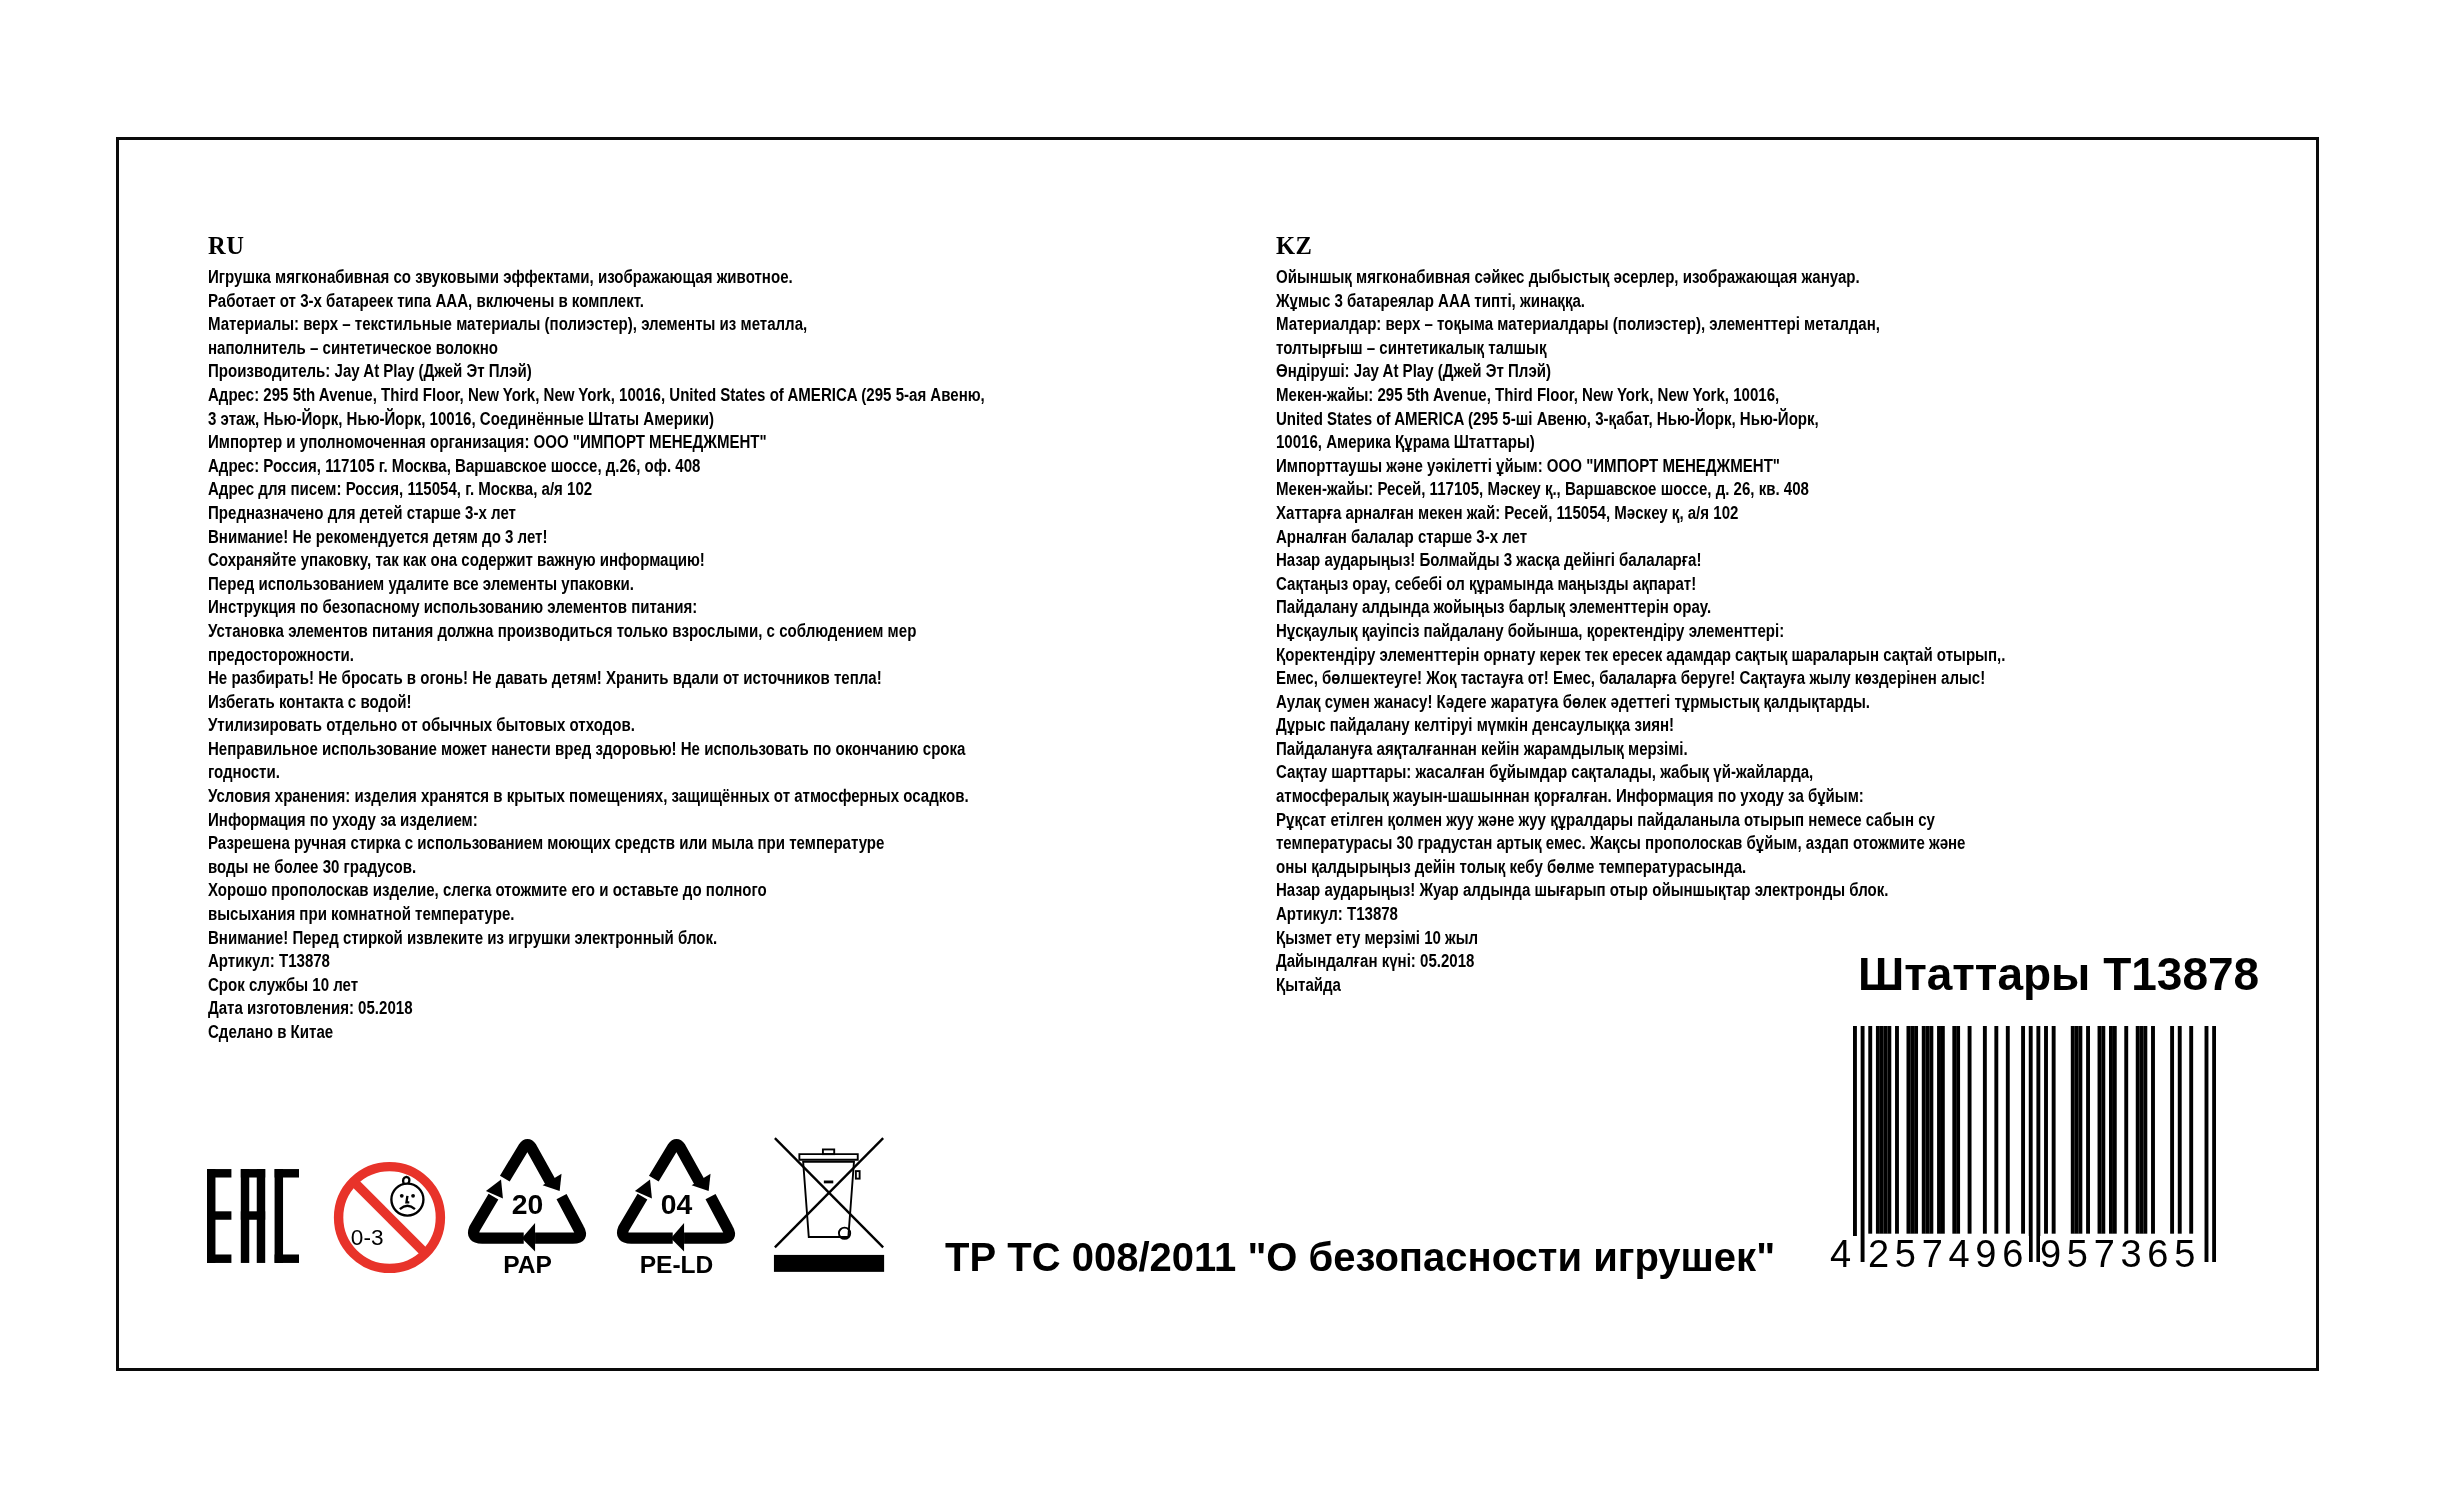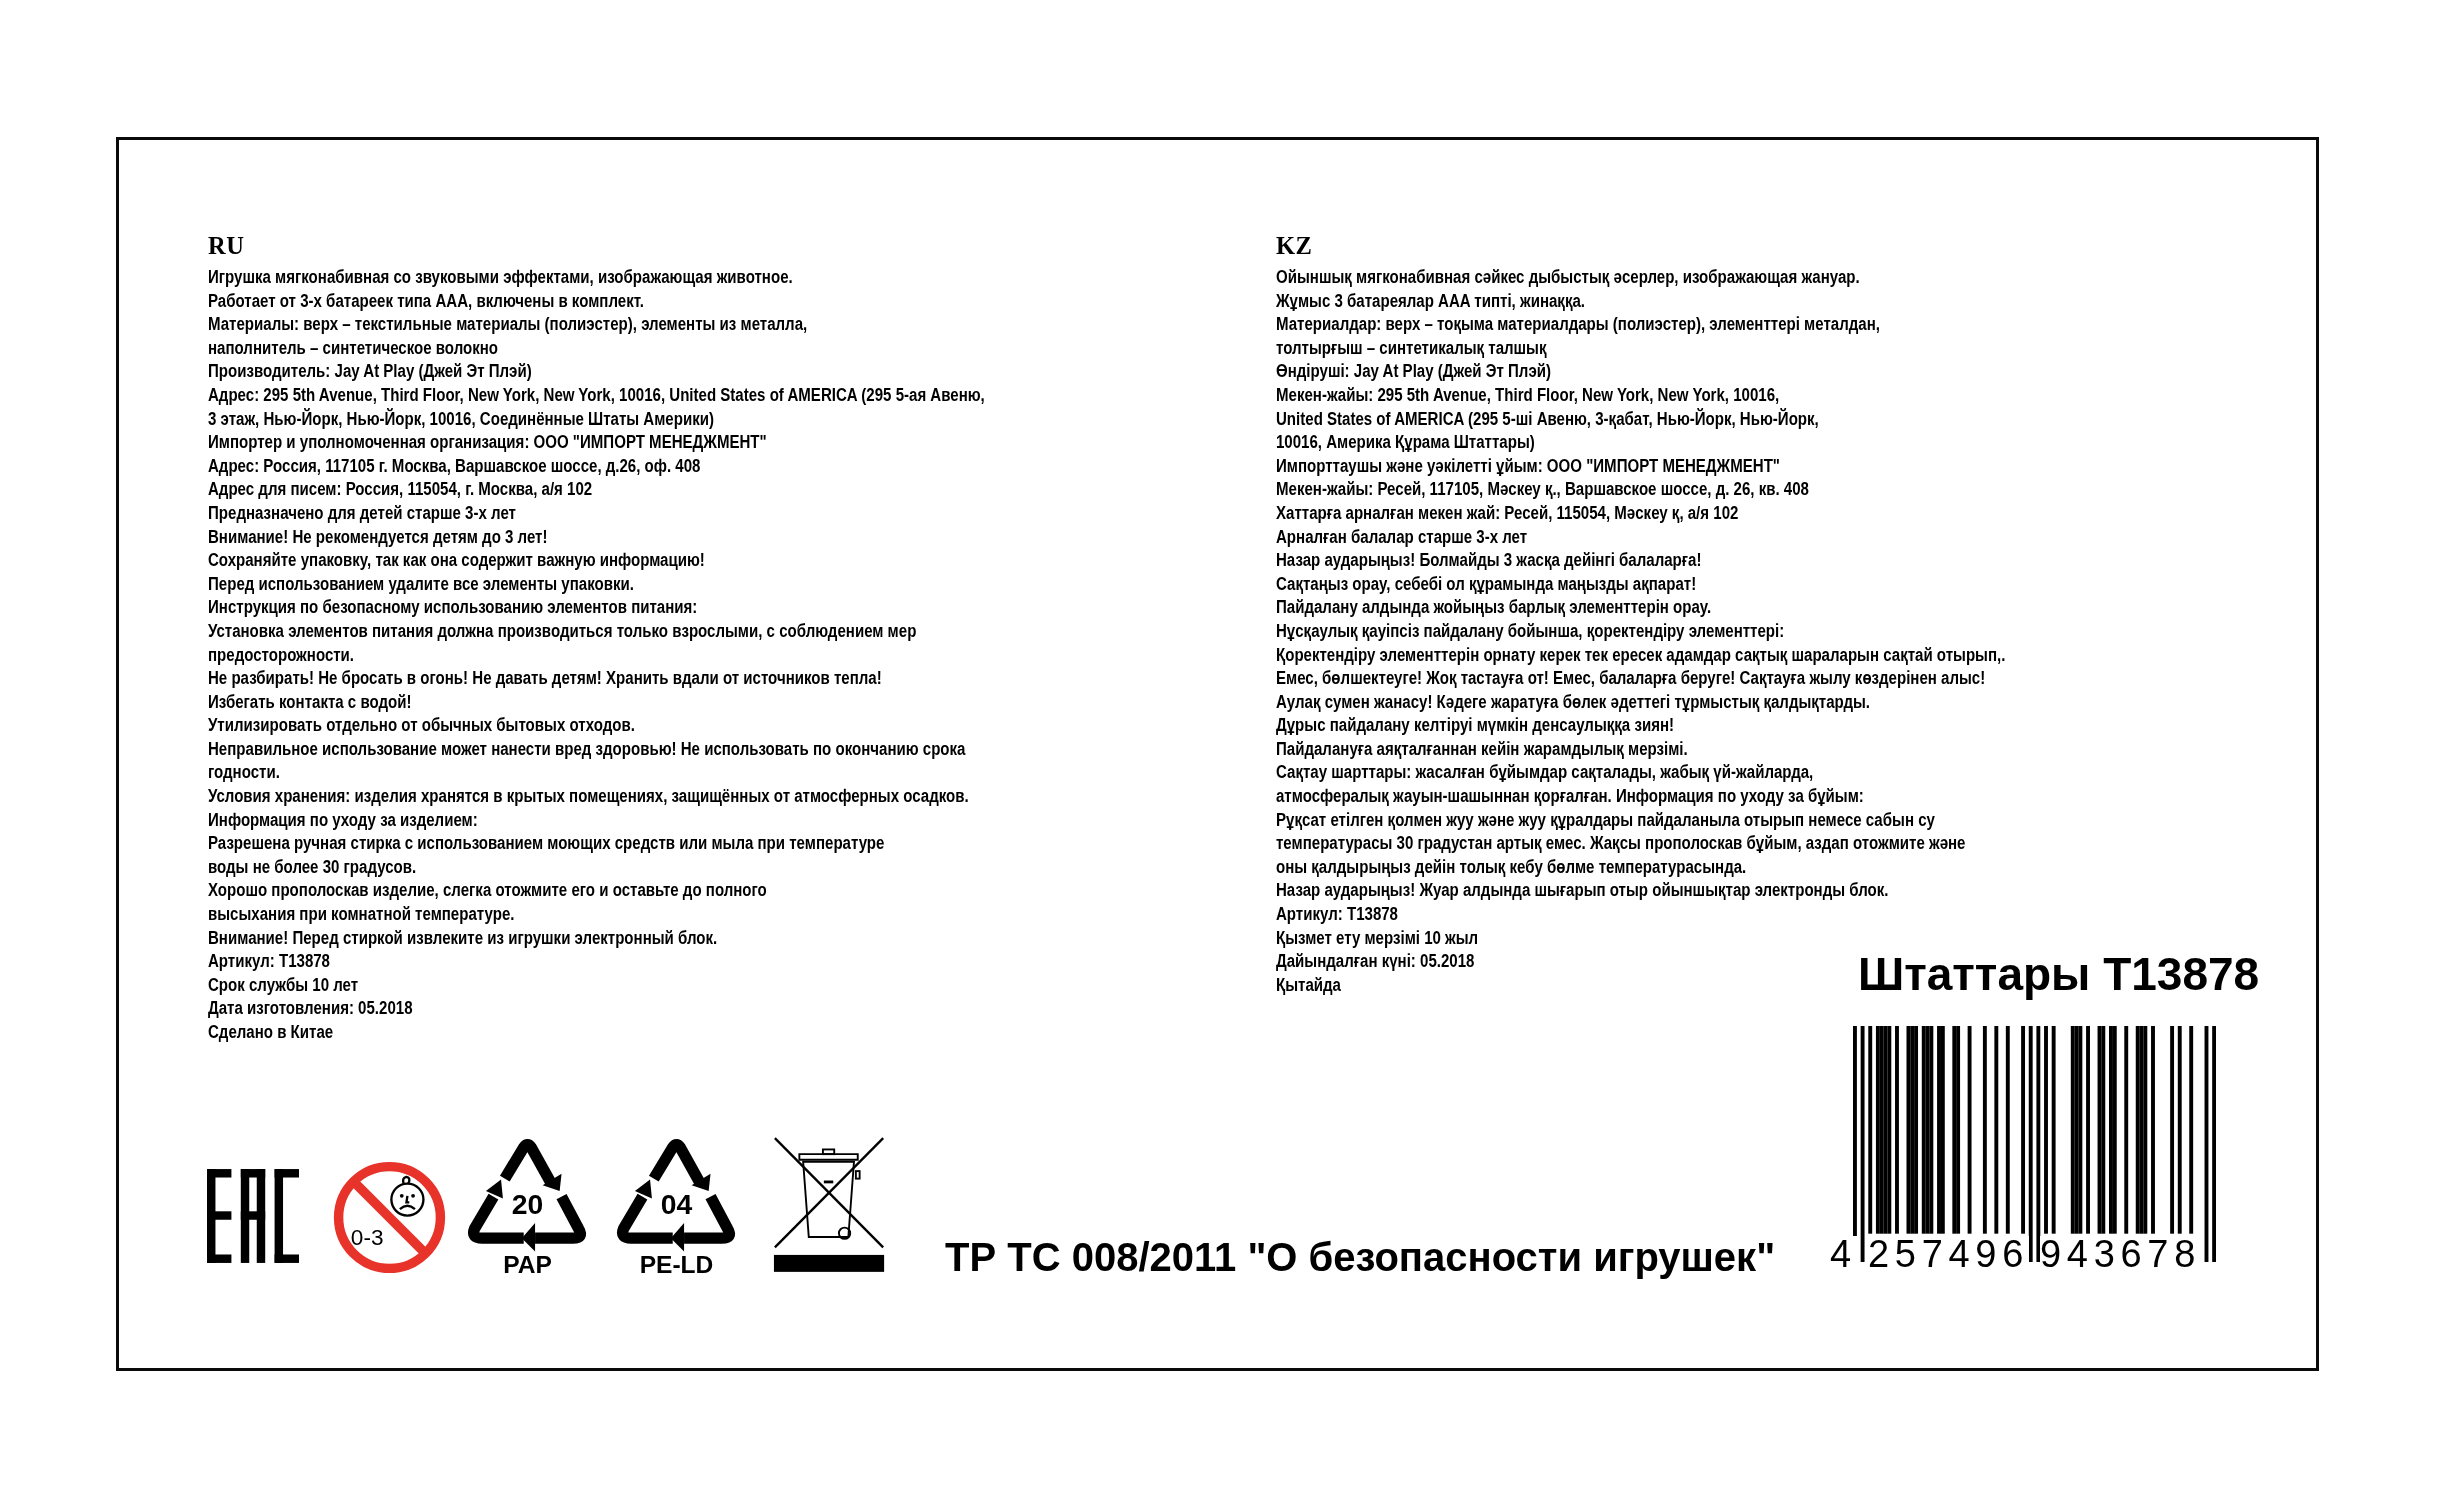--- a/index.html
+++ b/index.html
@@ -223,14 +223,14 @@
     <rect x="76" y="0" width="1.02" height="88" fill="#000"></rect>
     <rect x="78" y="0" width="1.02" height="88" fill="#000"></rect>
     <rect x="83" y="0" width="1.02" height="88" fill="#000"></rect>
     <rect x="85" y="0" width="1.02" height="88" fill="#000"></rect>
     <rect x="88" y="0" width="1.02" height="88" fill="#000"></rect>
     <rect x="92" y="0" width="1.02" height="100" fill="#000"></rect>
     <rect x="94" y="0" width="1.02" height="100" fill="#000"></rect>
   </svg>
 <div class="bc-digits" style="left:1830px;">4</div>
 <div class="bc-digits" style="left:1868px;">257496</div>
-<div class="bc-digits" style="left:2040px;">943678</div>
+<div class="bc-digits" style="left:2040px;">957365</div>
 
 
 </body></html>

